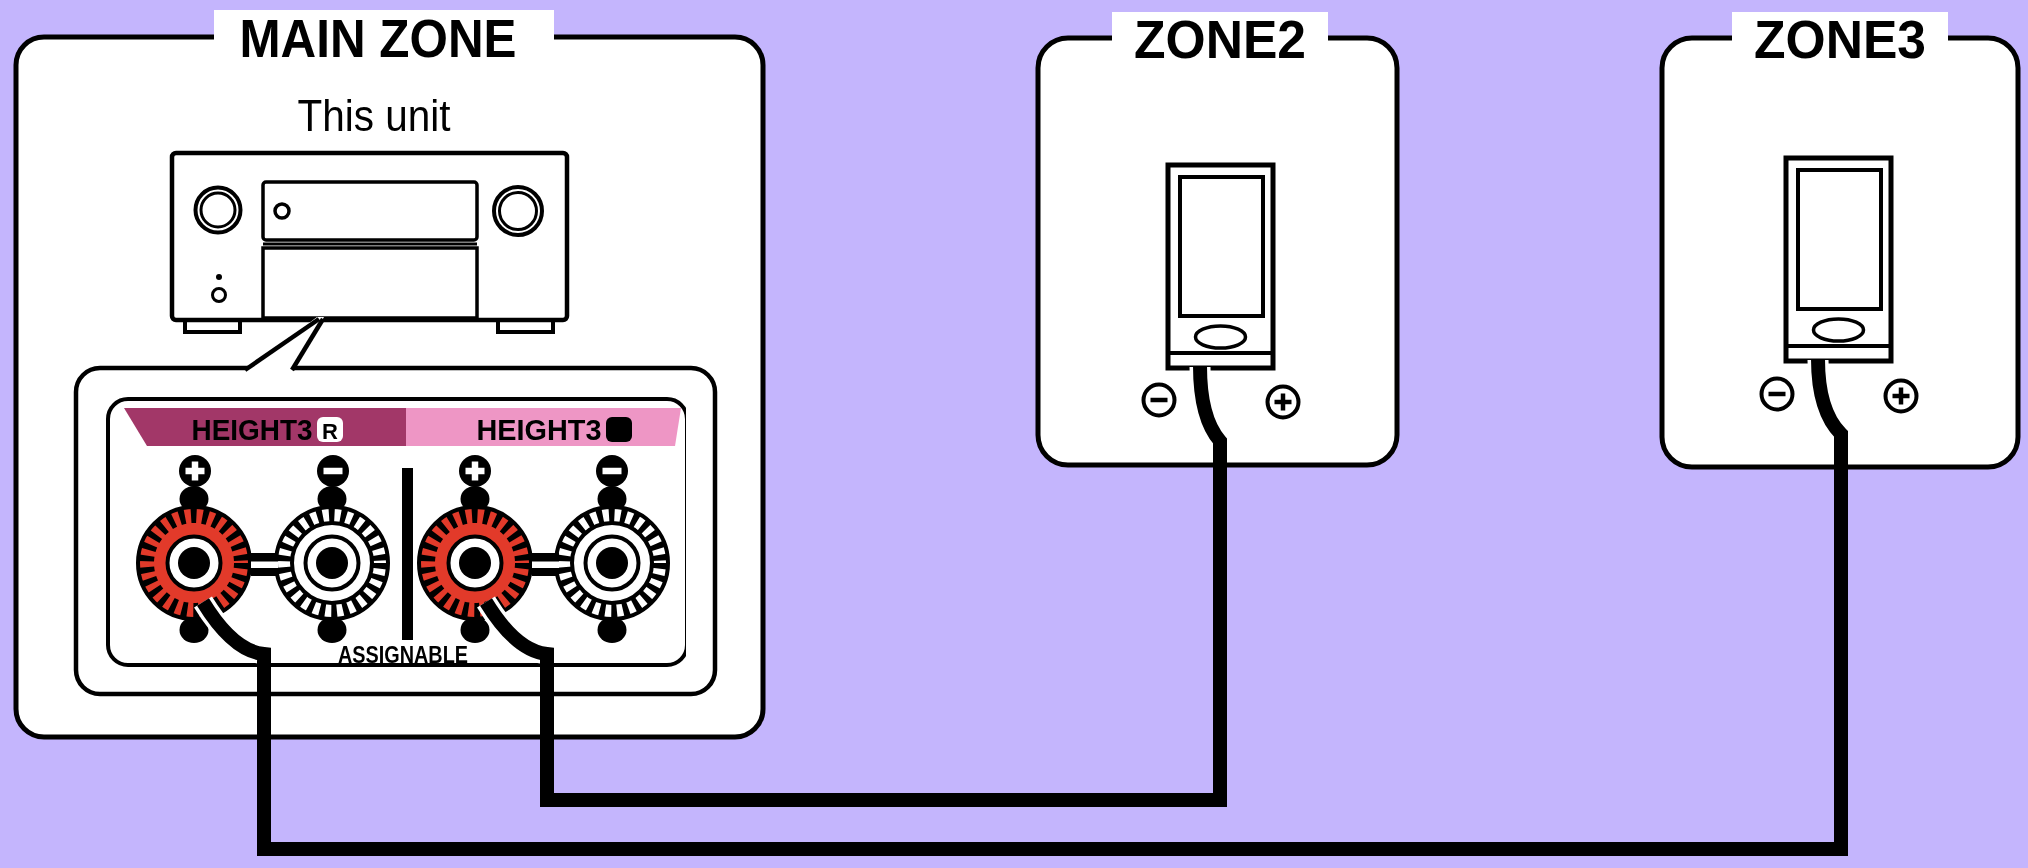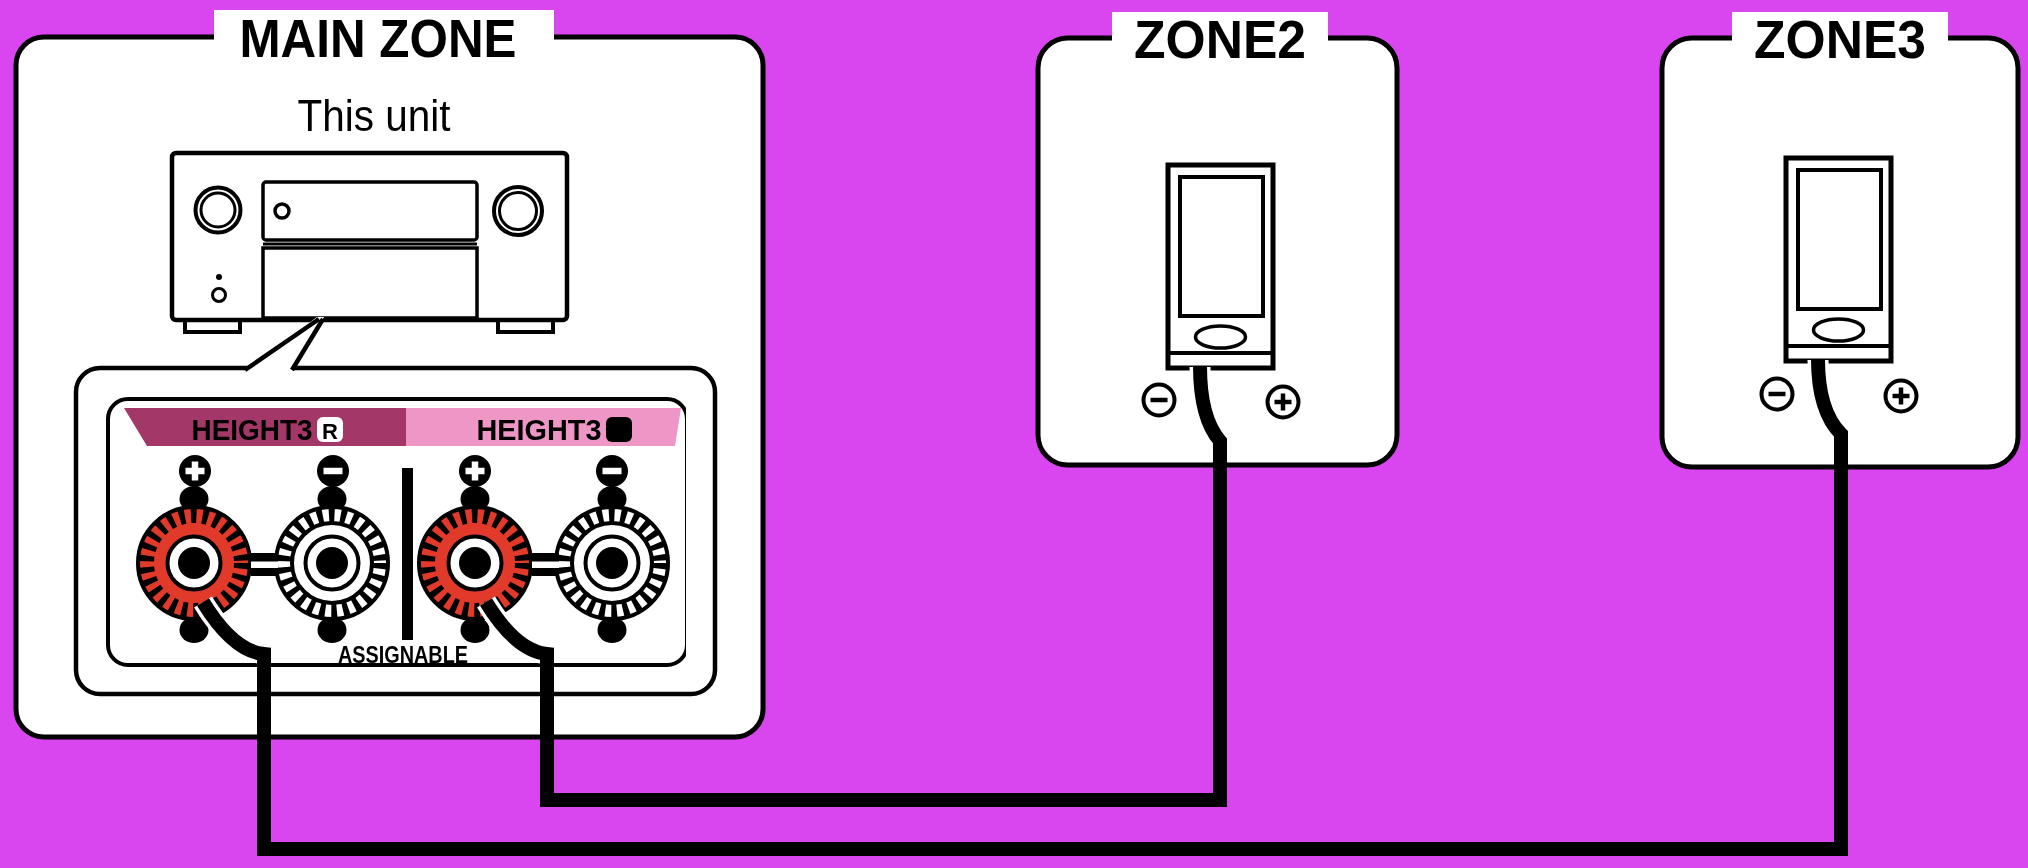--- a/index.html
+++ b/index.html
@@ -1,16 +1,16 @@
 <!DOCTYPE html>
 <html><head>
 <meta charset="utf-8">
 <style>
   html,body{margin:0;padding:0;background:#ffffff;}
-  .stage{position:relative;width:2028px;height:868px;background:#d946ef;overflow:hidden;}
+  .stage{position:relative;width:2028px;height:868px;background:#c4b5fd;overflow:hidden;}
   svg{display:block;}
   text{font-family:"Liberation Sans","DejaVu Sans",sans-serif;fill:#000;}
   .t-zone{font-size:54px;font-weight:bold;}
   .t-unit{font-size:45px;font-weight:normal;}
   .t-band{font-size:29px;font-weight:bold;}
   .t-badge{font-size:22px;font-weight:bold;}
   .t-assign{font-size:23px;font-weight:bold;}
   .ln{stroke:#000;fill:none;}
   .cable{stroke:#000;stroke-width:14;fill:none;stroke-linejoin:miter;stroke-linecap:butt;}
   .casing{stroke:#fff;stroke-width:21;fill:none;stroke-linecap:butt;}

